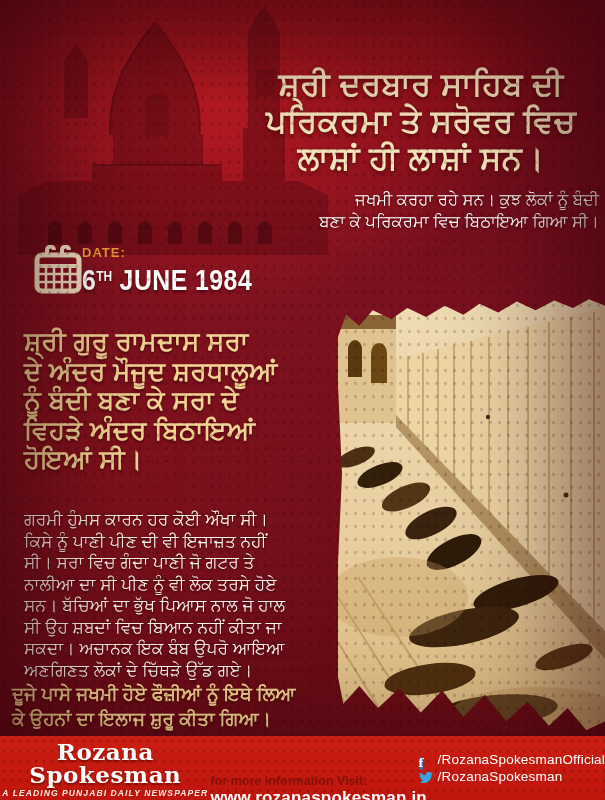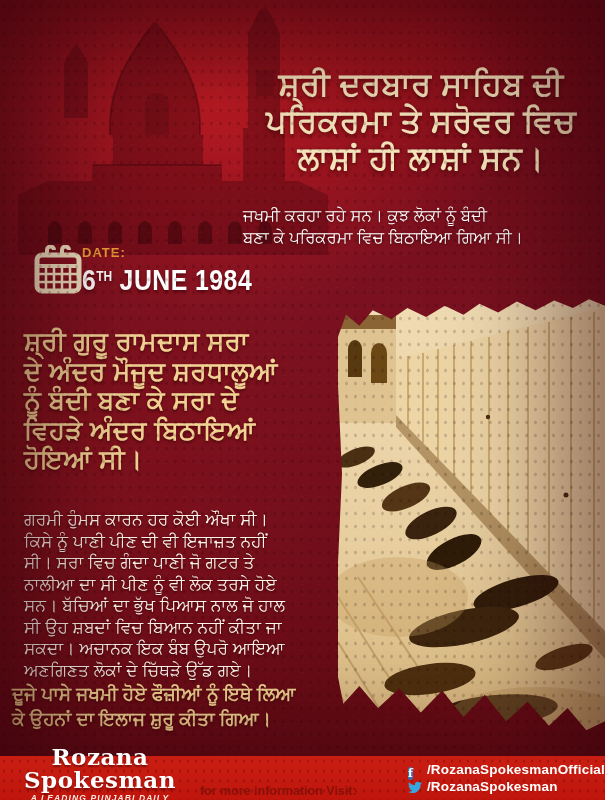--- a/index.html
+++ b/index.html
@@ -31,23 +31,22 @@
   .temple { position:absolute; left:0; top:0; }
 
   .headline {
     position:absolute; top:66px; right:6px; width:356px;
     text-align:center; color:#f6e6bd; font-weight:bold;
     font-size:32px; line-height:37px; letter-spacing:.5px;
     text-shadow:0 2px 4px rgba(55,0,6,.65);
   }
   .sub-head {
     position:absolute; top:189px; right:6px; width:356px;
-    text-align:left; color:#ffffff; font-size:16.5px; line-height:21.5px;
+    text-align:right; color:#ffffff; font-size:16.5px; line-height:21.5px;
     text-shadow:0 1px 3px rgba(55,0,6,.7);
-    margin-top:16px;
   }
 
   .date-badge { position:absolute; left:34px; top:245px; display:flex; align-items:flex-start; }
   .date-badge svg { display:block; }
   .date-text { }
   .date-label { color:#ef9e39; font-size:13px; font-weight:bold; letter-spacing:1px; }
   .date-value {
     color:#ffffff; font-size:27px; font-weight:bold; letter-spacing:.5px;
     line-height:30px; transform:scale(.92,1.08); transform-origin:left top;
     text-shadow:0 2px 3px rgba(55,0,6,.6); white-space:nowrap;
@@ -75,21 +74,21 @@
     text-shadow:0 1px 2px rgba(55,0,6,.7);
     margin-top:32px;
   }
   .closing-text {
     position:absolute; left:12px; top:681px; width:335px;
     color:#ecd18f; font-weight:bold; font-size:18.5px; line-height:25px;
     text-shadow:0 2px 3px rgba(55,0,6,.6);
   }
 
   .footer {
-    position:absolute; left:0; bottom:0; width:605px; height:44px;
+    position:absolute; left:0; bottom:0; width:605px; height:64px;
     background:
       radial-gradient(rgba(60,4,2,.28) 1px, transparent 1.5px) 0 0 / 8px 10px,
       linear-gradient(180deg,#cb1e12 0%, #bf150c 100%);
     display:flex; align-items:center;
   }
   .brand-block { width:225px; text-align:center; padding-top:2px; }
   .brand-name {
     font-family:"DejaVu Serif", serif; font-weight:bold; color:#ffffff;
     font-size:23px; line-height:23px; letter-spacing:.5px;
     text-shadow:0 2px 2px rgba(80,5,2,.6);
@@ -102,21 +101,21 @@
   .info-label { color:#871009; font-size:12.5px; font-weight:bold; line-height:14px; }
   .website { color:#ffffff; font-size:17px; font-weight:bold; letter-spacing:.2px; cursor:pointer; }
   .social-block { margin-left:8px; }
   .social-row { display:flex; align-items:center; margin:2px 0; cursor:pointer; }
   .social-row .sicon { width:14px; height:14px; margin-right:5px; flex:0 0 auto; }
   .fb-badge {
     width:13px; height:13px; border-radius:3px; background:#3b6fb5; color:#fff;
     font-weight:bold; font-size:11px; line-height:13px; text-align:center;
     font-family:"DejaVu Serif", serif;
   }
-  .social-handle { color:#ffffff; font-size:13.5px; font-weight:bold; letter-spacing:.2px; }
+  .social-handle { color:#ffffff; font-size:13.5px; font-weight:normal; letter-spacing:.2px; }
 </style>
 </head>
 <body>
 
 <div class="poster">
 
   <svg class="temple" width="340" height="265" viewBox="0 0 340 265">
     <g fill="#5c0a14" opacity=".5">
 
       <path d="M110 135 C108 95 122 65 150 28 C152 20 158 20 160 28 C188 65 202 95 200 135 Z"></path>

